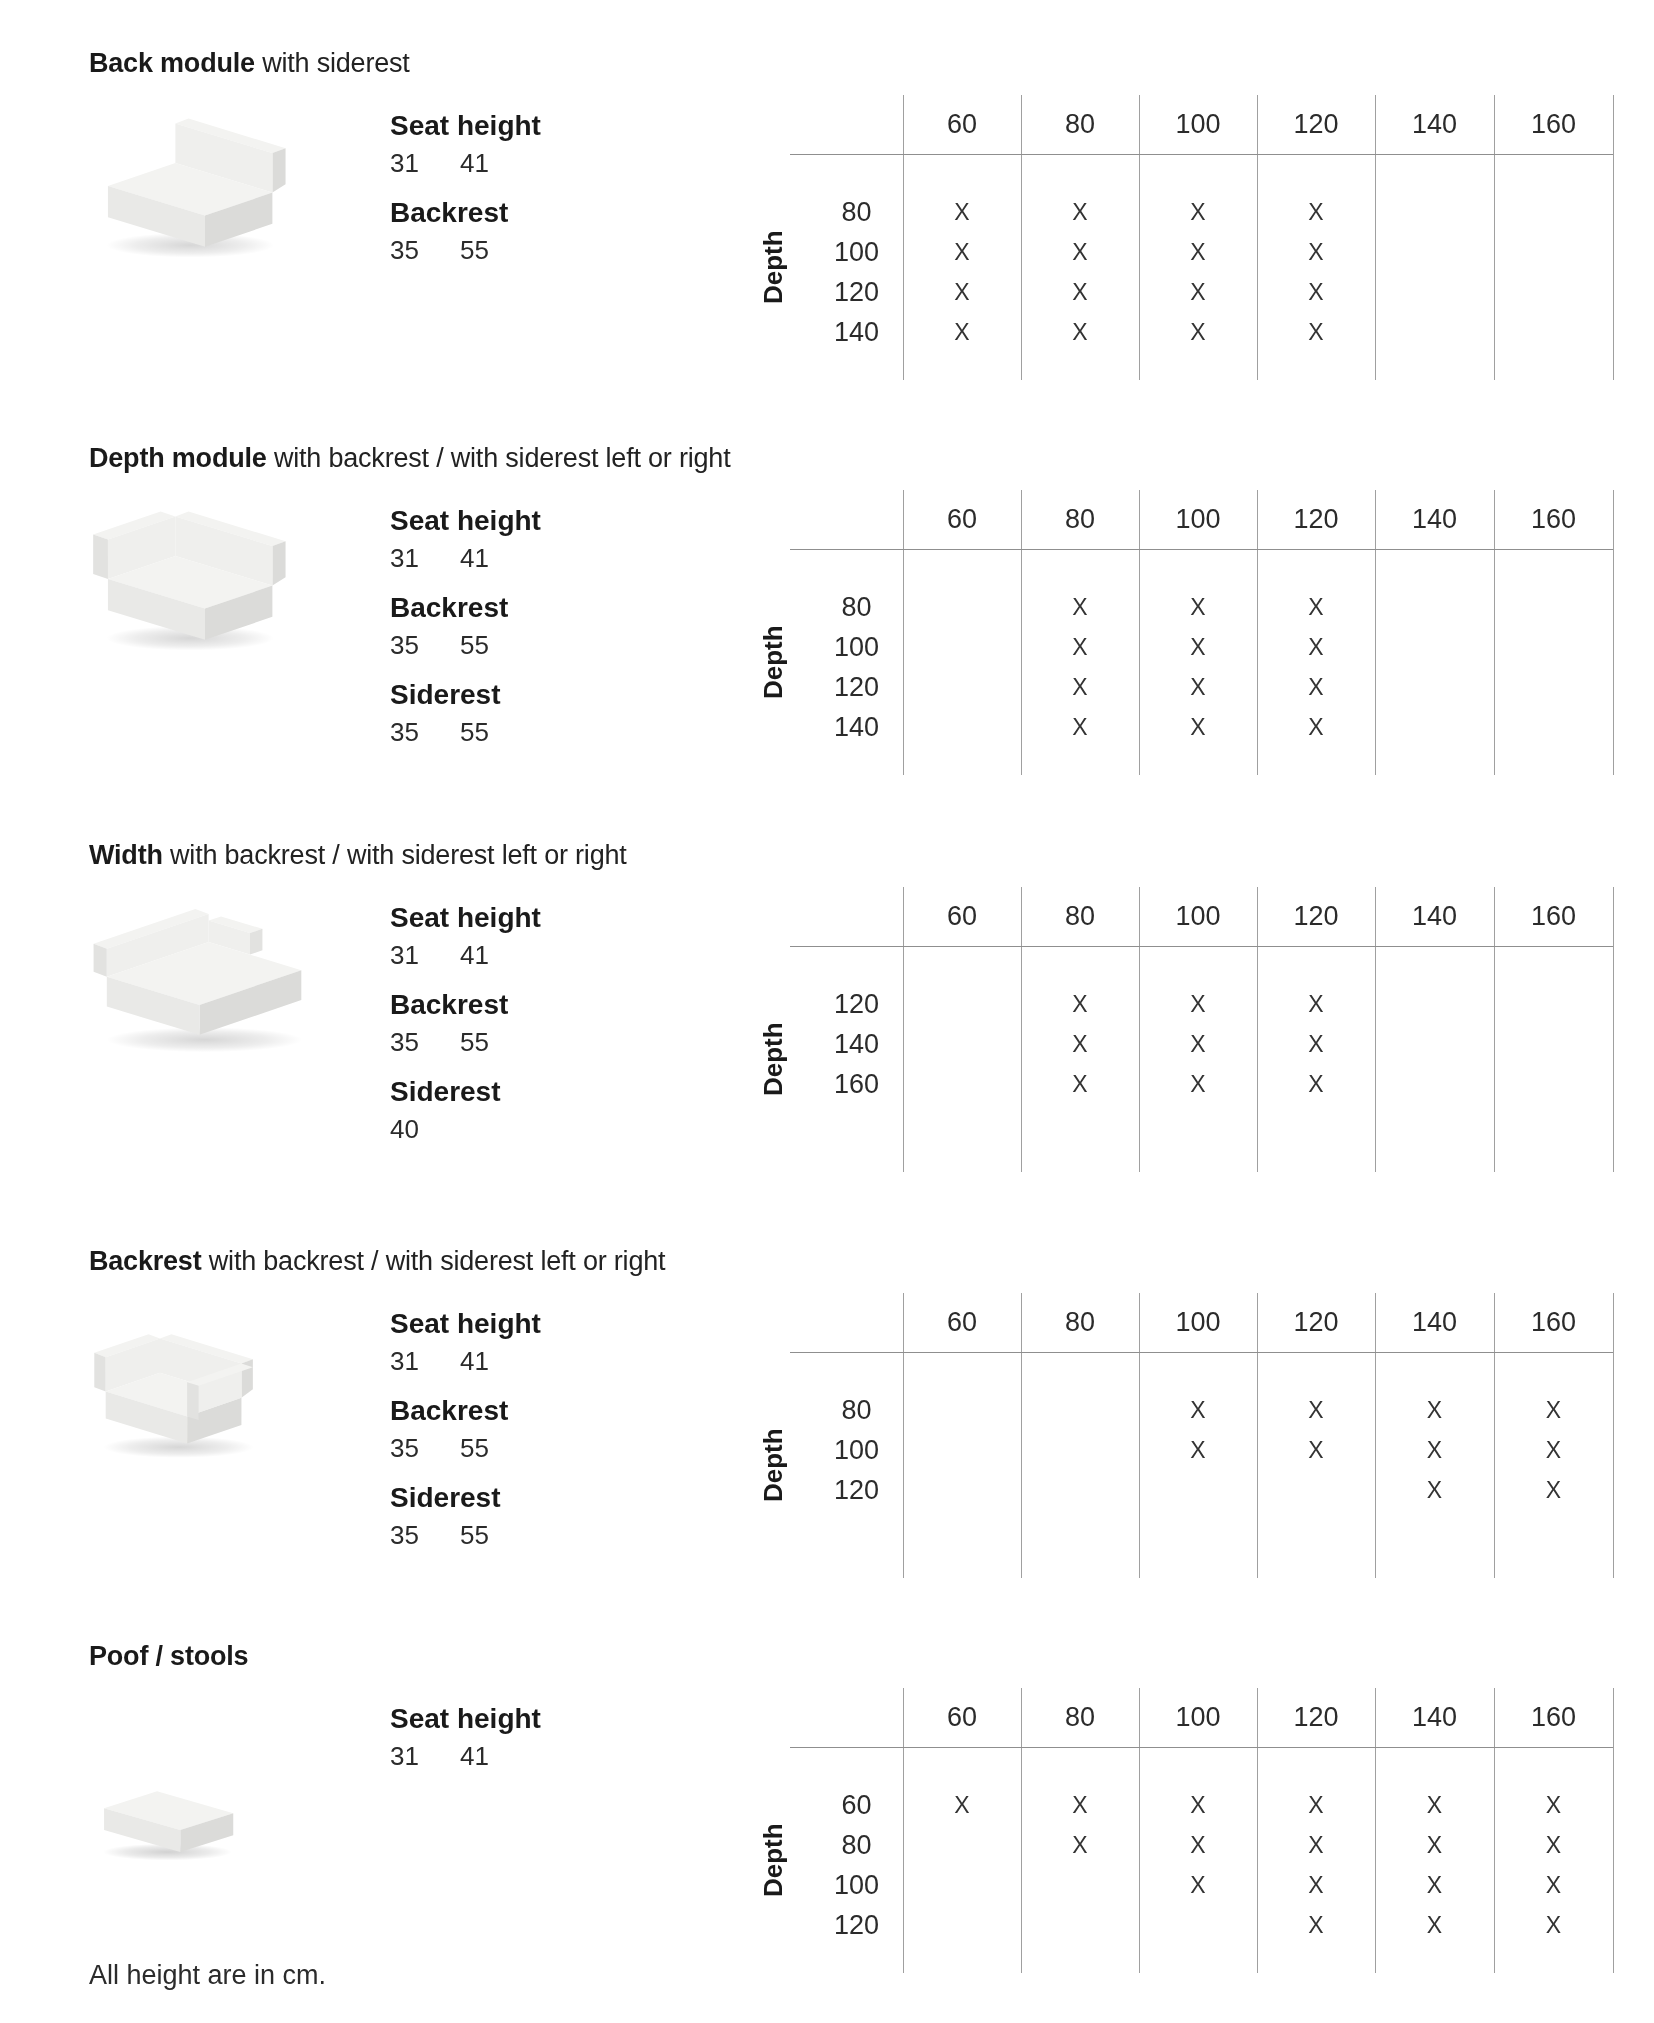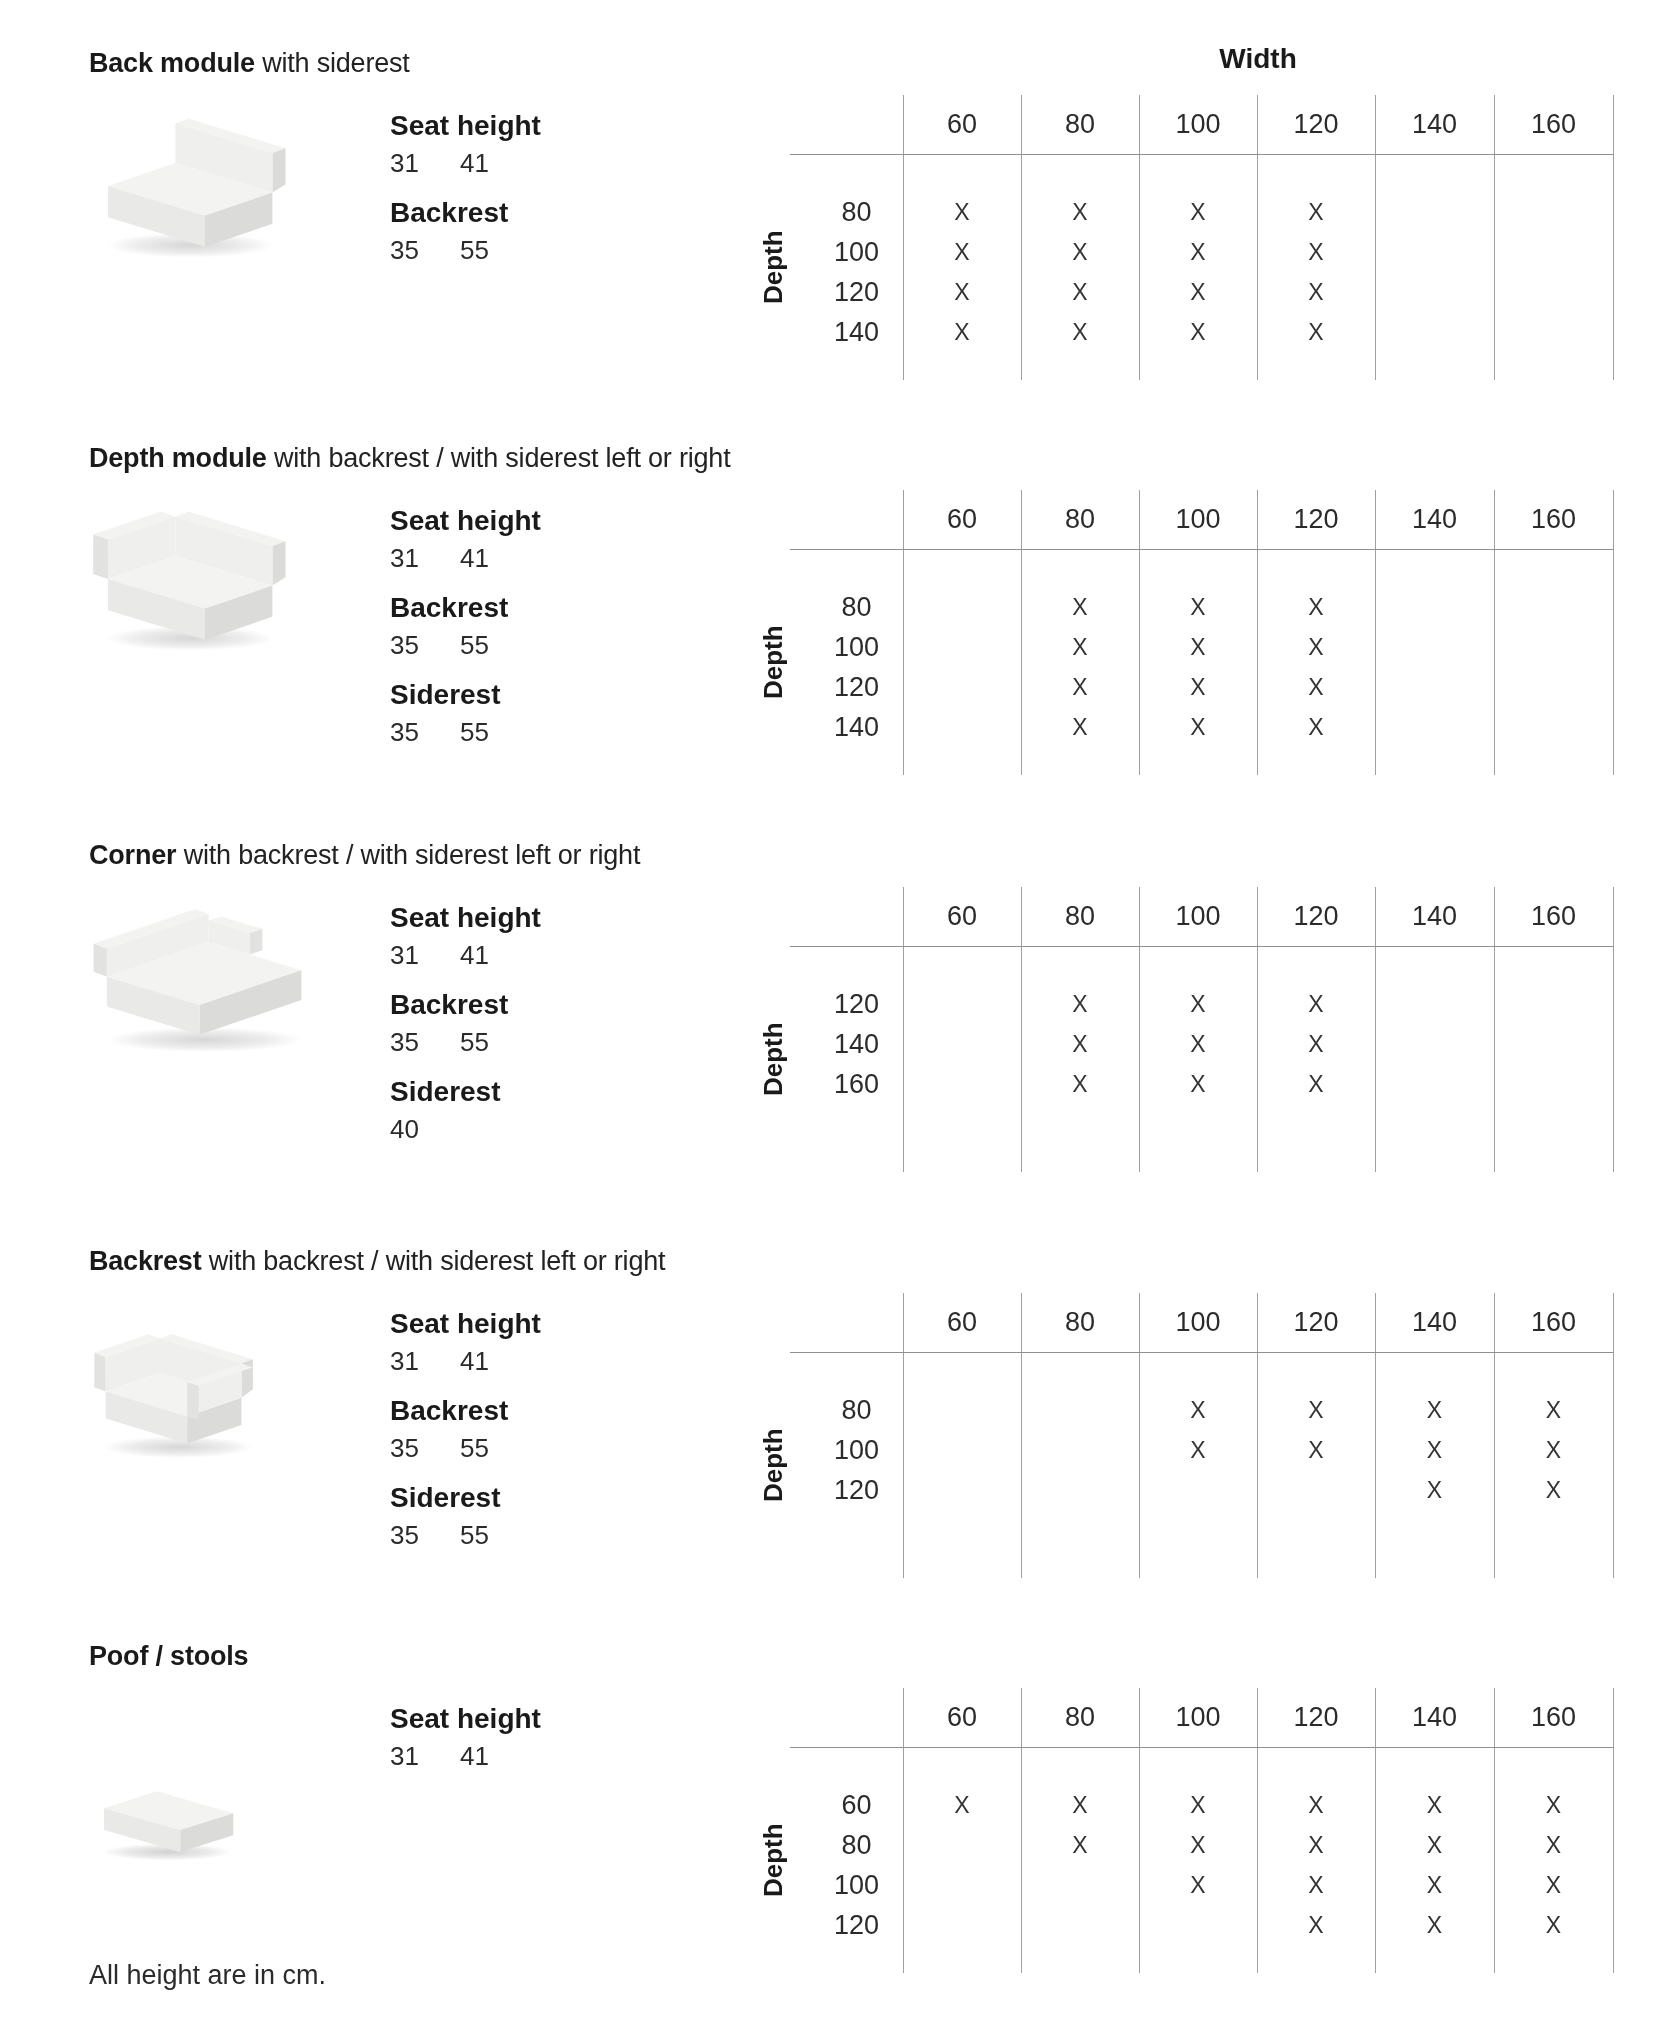--- a/index.html
+++ b/index.html
@@ -75,21 +75,20 @@
         <div class="spec-pair">
           <div class="spec-label">Seat height</div>
           <div class="spec-values"><span class="spec-value">31</span><span class="spec-value">41</span></div>
         </div>
         <div class="spec-pair">
           <div class="spec-label">Backrest</div>
           <div class="spec-values"><span class="spec-value">35</span><span class="spec-value">55</span></div>
         </div>
       </div>
     <div class="table">
-      <div class="width-label">Width</div>
     <div class="vline" style="left: 163px;"></div>
         <div class="vline" style="left: 281px;"></div>
         <div class="vline" style="left: 399px;"></div>
         <div class="vline" style="left: 517px;"></div>
         <div class="vline" style="left: 635px;"></div>
         <div class="vline" style="left: 754px;"></div>
         <div class="vline" style="left: 873px;"></div>
         <div class="hline"></div>
         <div class="hcell" style="left: 163px; width: 118px;">60</div>
         <div class="hcell" style="left: 281px; width: 118px;">80</div>
@@ -207,21 +206,21 @@
         <div class="mcell" style="left: 163px; width: 118px; top: 217px;"></div>
         <div class="mcell" style="left: 281px; width: 118px; top: 217px;">X</div>
         <div class="mcell" style="left: 399px; width: 118px; top: 217px;">X</div>
         <div class="mcell" style="left: 517px; width: 118px; top: 217px;">X</div>
         <div class="mcell" style="left: 635px; width: 119px; top: 217px;"></div>
         <div class="mcell" style="left: 754px; width: 119px; top: 217px;"></div>
       </div>
   </div>
 
   <div class="section s2">
-    <h2 class="title"><span class="tb">Corner</span><span class="tr"> with backrest / with siderest left or right</span></h2>
+    <h2 class="title"><span class="tb">Width</span><span class="tr"> with backrest / with siderest left or right</span></h2>
     <div class="illus" style="left:82px; top:62px; width:240px;">
       <svg viewBox="0 -14 290 190">
         <defs>
           <radialGradient id="sh3">
               <stop offset="0" stop-color="#000" stop-opacity="0.16"></stop>
               <stop offset="0.65" stop-color="#000" stop-opacity="0.07"></stop>
               <stop offset="1" stop-color="#000" stop-opacity="0"></stop>
             </radialGradient>
         </defs>
         <ellipse cx="148" cy="150" rx="118" ry="15" fill="url(#sh3)"></ellipse>

